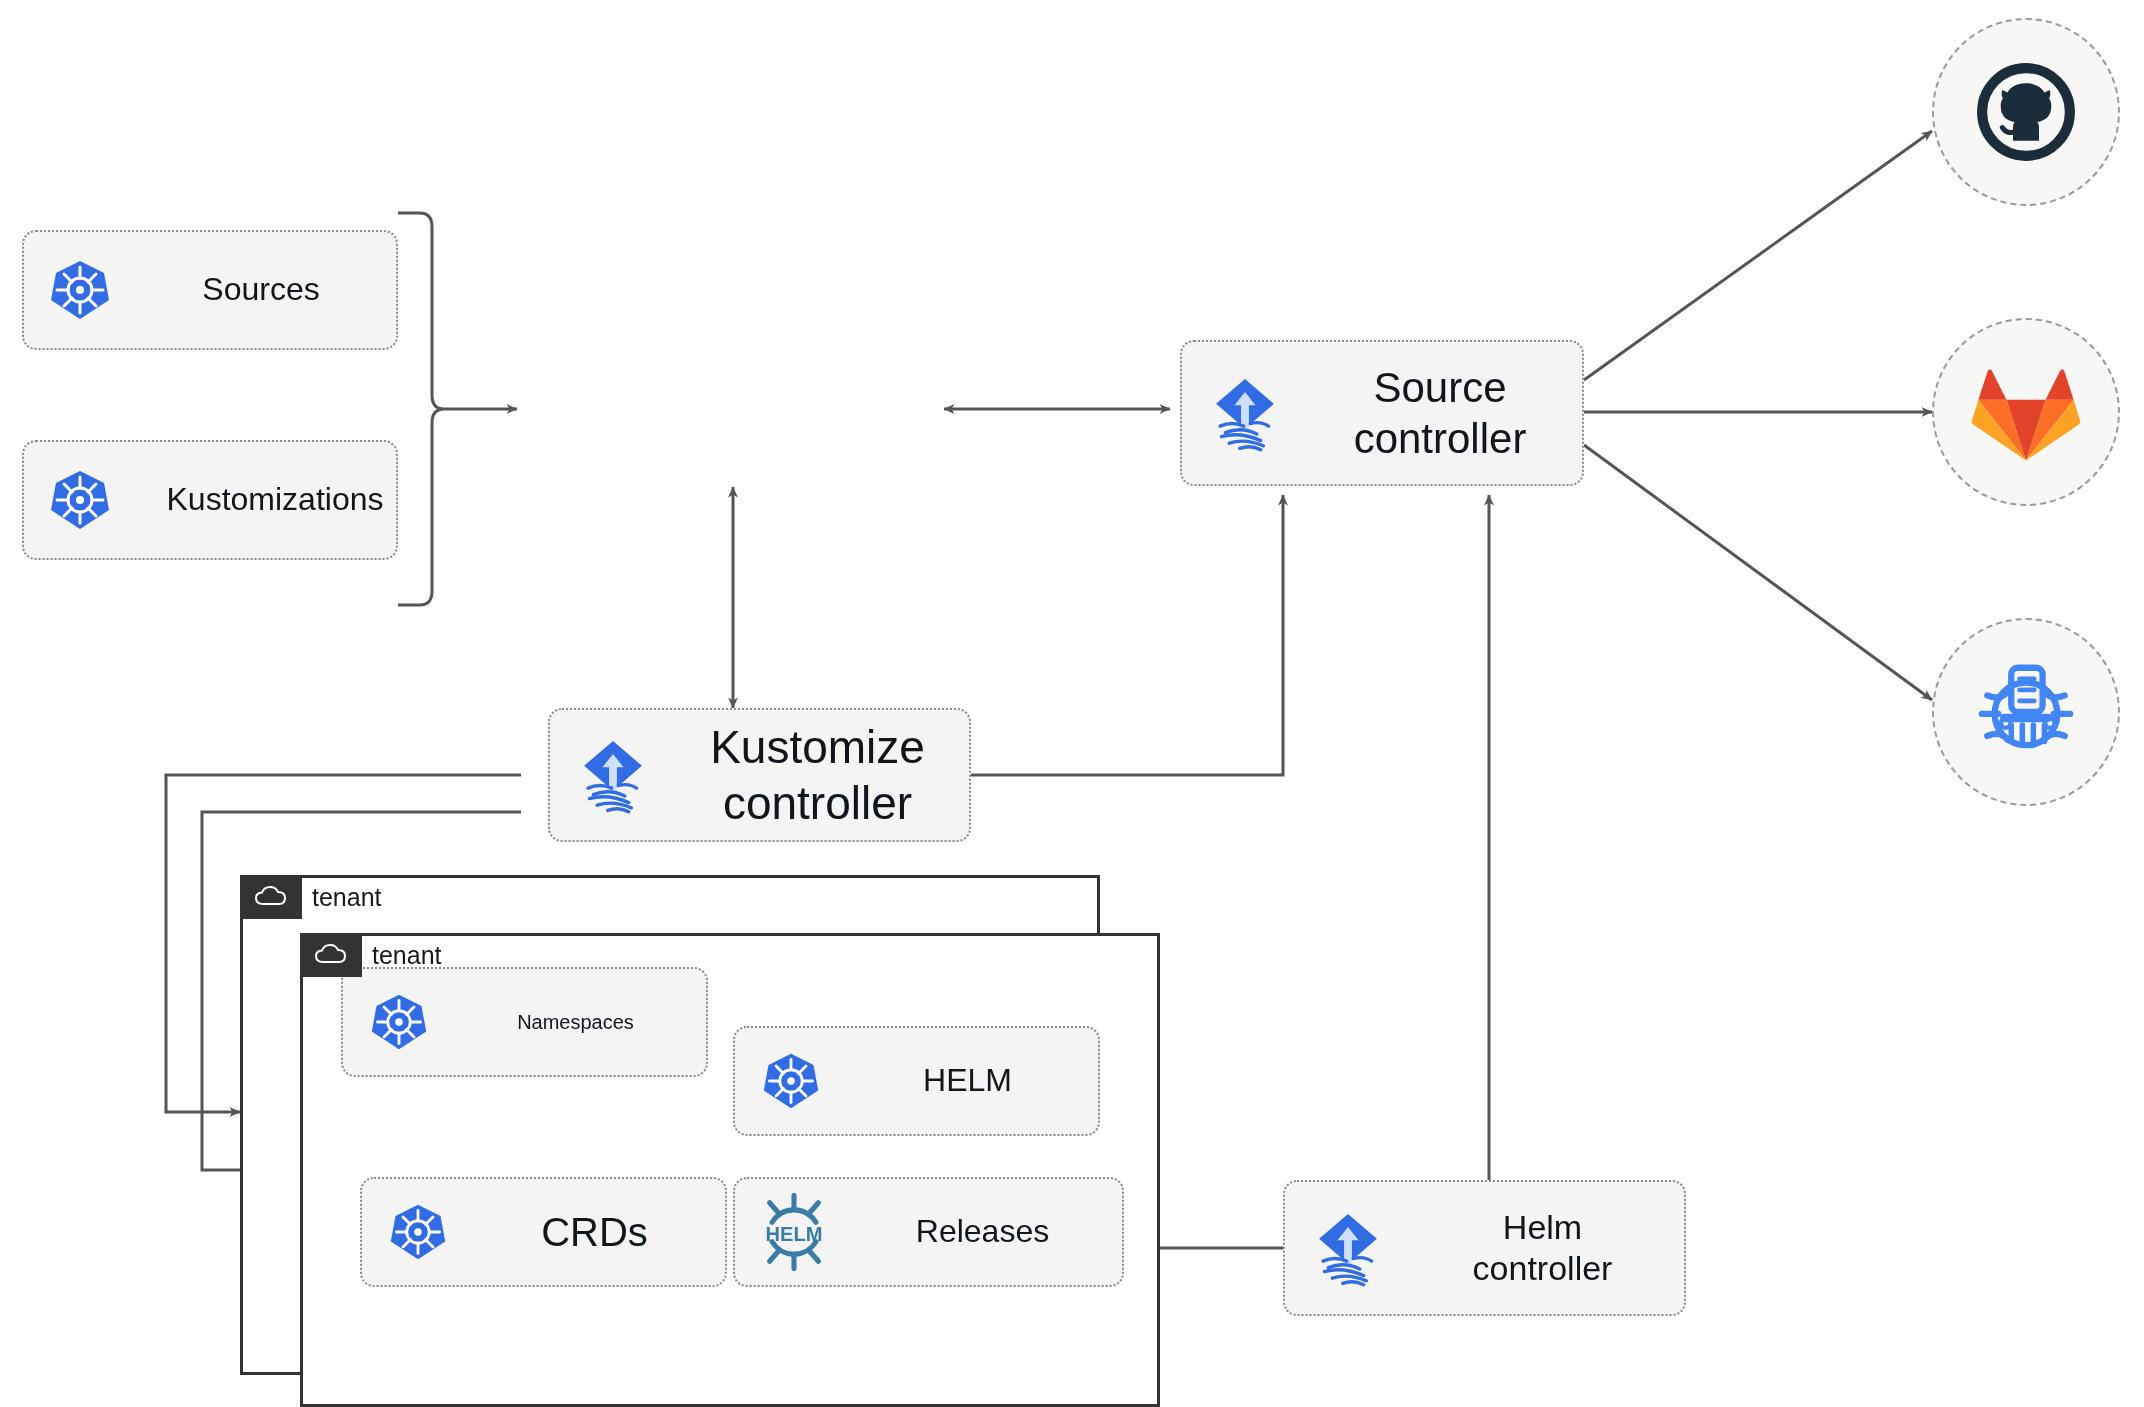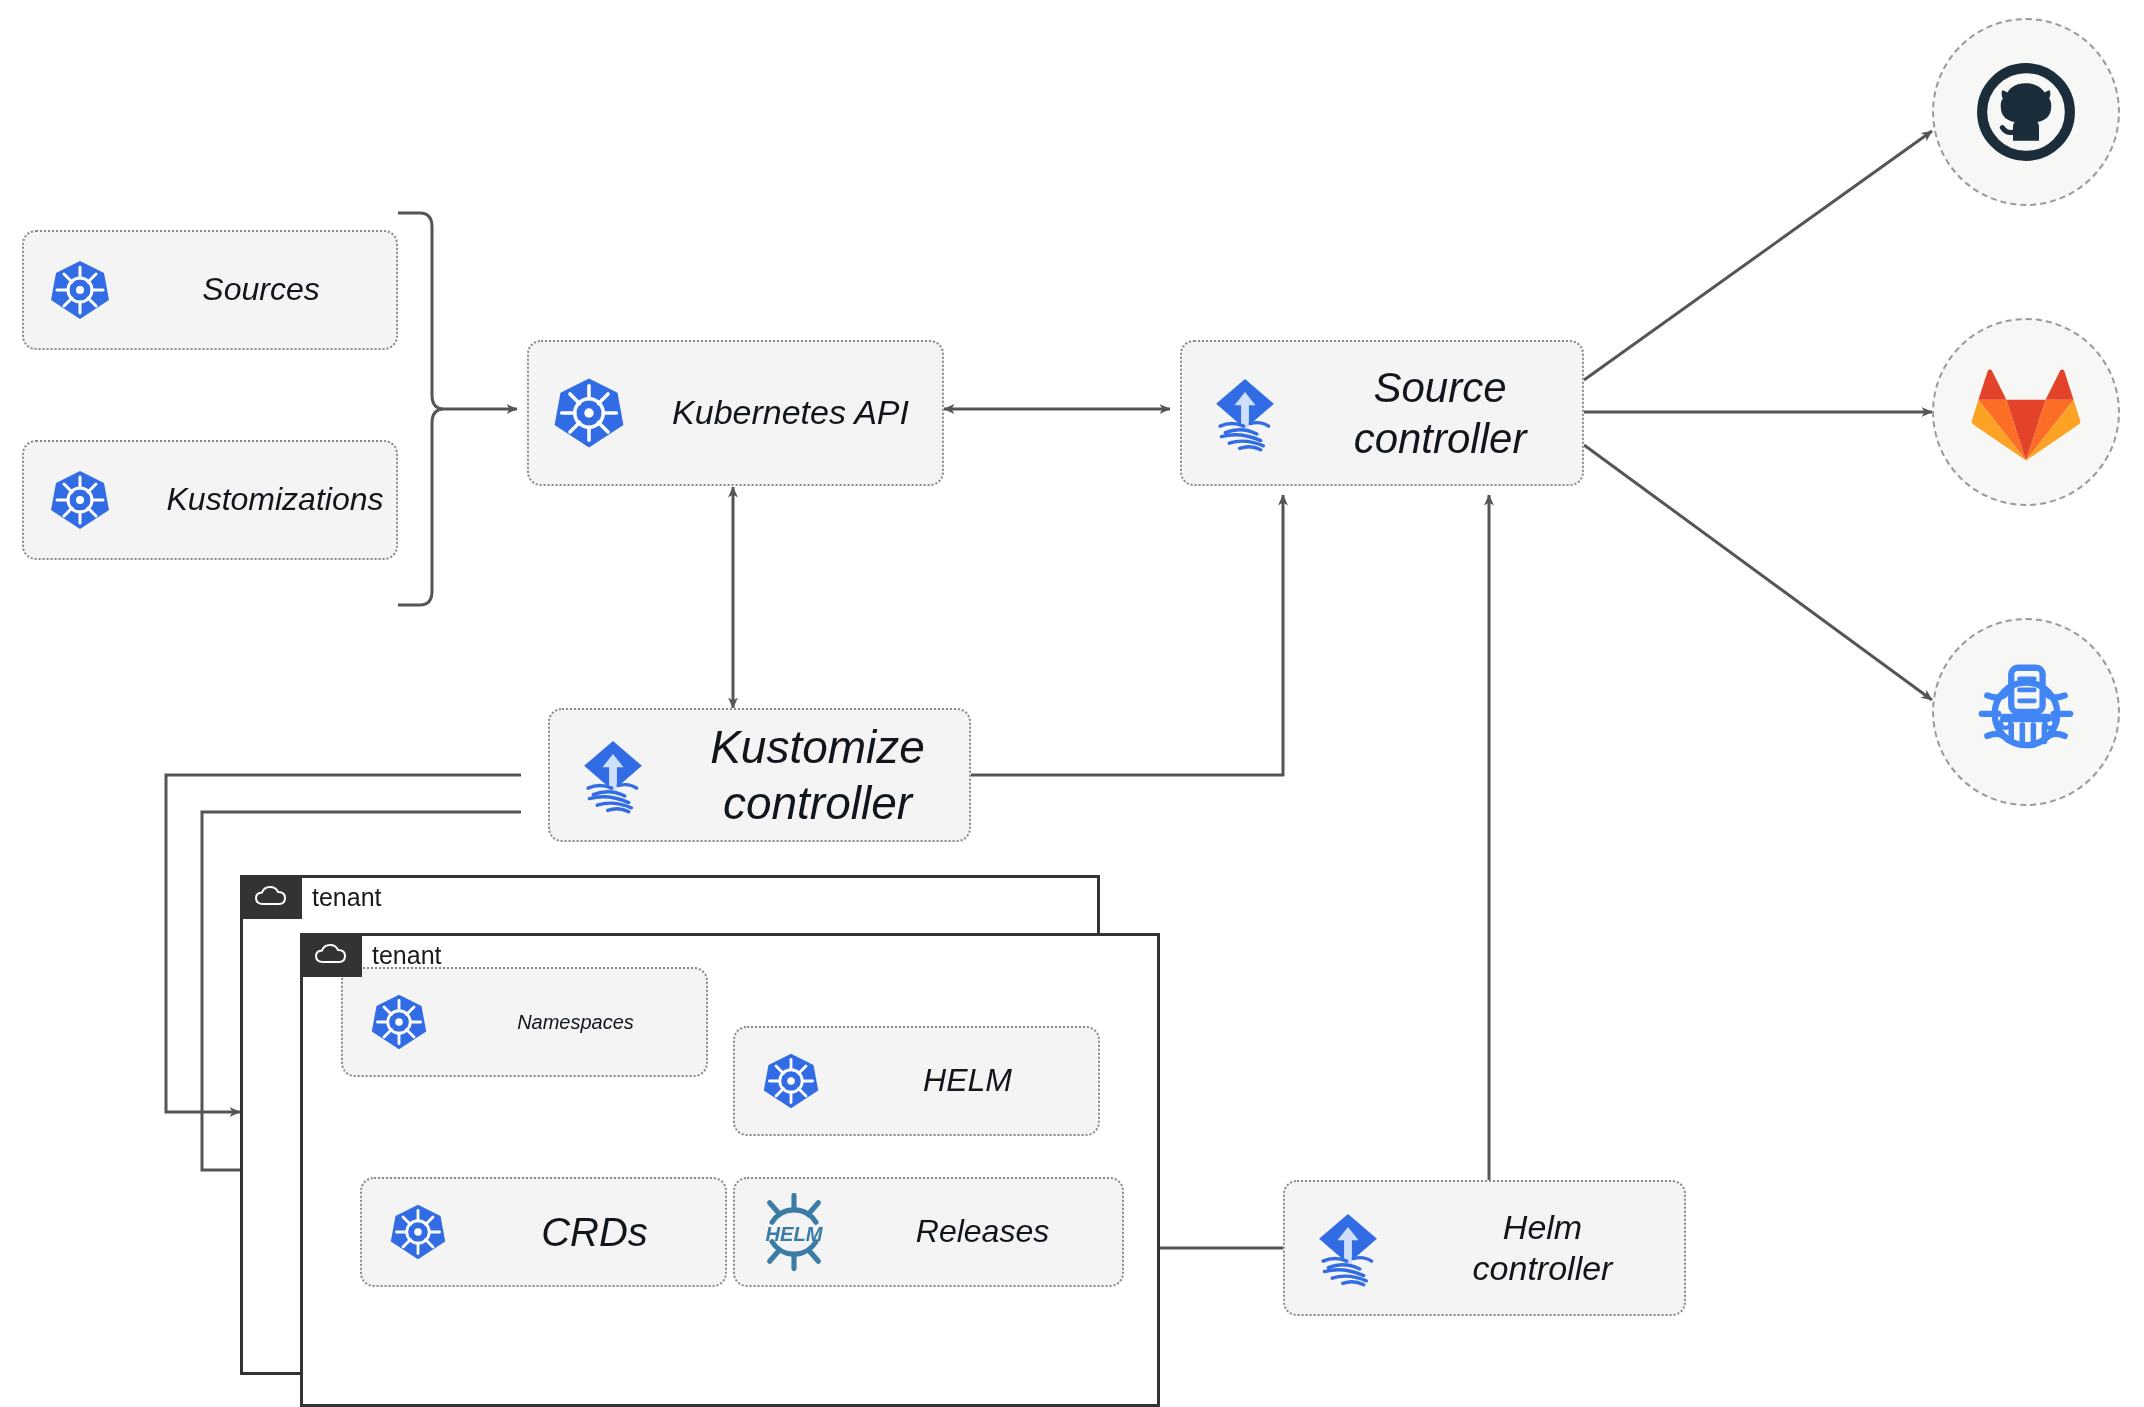--- a/index.html
+++ b/index.html
@@ -29,21 +29,20 @@
   .node {
     position: absolute;
     box-sizing: border-box;
     background: #f4f4f4;
     border: 2px dotted #8a8a8a;
     border-radius: 14px;
     display: flex;
     flex-direction: row;
     align-items: center;
     z-index: 3;
-    font-style: italic;
   }
   .node .ico {
     flex: 0 0 auto;
     display: flex;
     align-items: center;
     justify-content: center;
   }
   .node .lbl {
     flex: 1 1 auto;
     text-align: center;
@@ -166,40 +165,20 @@
           <line x1="40" y1="40" x2="48" y2="48"></line>
           <line x1="48" y1="16" x2="40" y2="24"></line>
           <line x1="24" y1="40" x2="16" y2="48"></line>
         </g>
         <circle cx="32" cy="32" r="4" fill="#ffffff"></circle>
       </svg>
     </span>
     <span class="lbl">Kustomizations</span>
   </div>
 
-  <div class="node" style="left:527px; top:340px; width:417px; height:146px; font-size:34px;">
-    <span class="ico" style="width:120px;">
-      <svg width="76" height="76" viewBox="0 0 64 64">
-        <polygon points="32,3 56,15 61,42 32,61 3,42 8,15" fill="#326ce5"></polygon>
-        <g fill="none" stroke="#ffffff" stroke-width="3" stroke-linecap="round">
-          <circle cx="32" cy="32" r="12"></circle>
-          <line x1="32" y1="9" x2="32" y2="20"></line>
-          <line x1="32" y1="44" x2="32" y2="55"></line>
-          <line x1="9" y1="32" x2="20" y2="32"></line>
-          <line x1="44" y1="32" x2="55" y2="32"></line>
-          <line x1="16" y1="16" x2="24" y2="24"></line>
-          <line x1="40" y1="40" x2="48" y2="48"></line>
-          <line x1="48" y1="16" x2="40" y2="24"></line>
-          <line x1="24" y1="40" x2="16" y2="48"></line>
-        </g>
-        <circle cx="32" cy="32" r="4" fill="#ffffff"></circle>
-      </svg>
-    </span>
-    <span class="lbl">Kubernetes API</span>
-  </div>
 
   <div class="node" style="left:1180px; top:340px; width:404px; height:146px; font-size:42px;">
     <span class="ico" style="width:126px;">
       <svg width="84" height="84" viewBox="0 0 64 64">
         <polygon points="32,6 54,25 32,44 10,25" fill="#326ce5"></polygon>
         <path d="M32,16 L40,26 L35,26 L35,44 L29,44 L29,26 L24,26 Z" fill="#cddffb"></path>
         <g stroke="#326ce5" stroke-width="2.6" fill="none" stroke-linecap="round">
           <path d="M13,42 Q22,38 31,42"></path>
           <path d="M17,47 Q29,42 41,48"></path>
           <path d="M14,50 Q28,46 44,53"></path>

